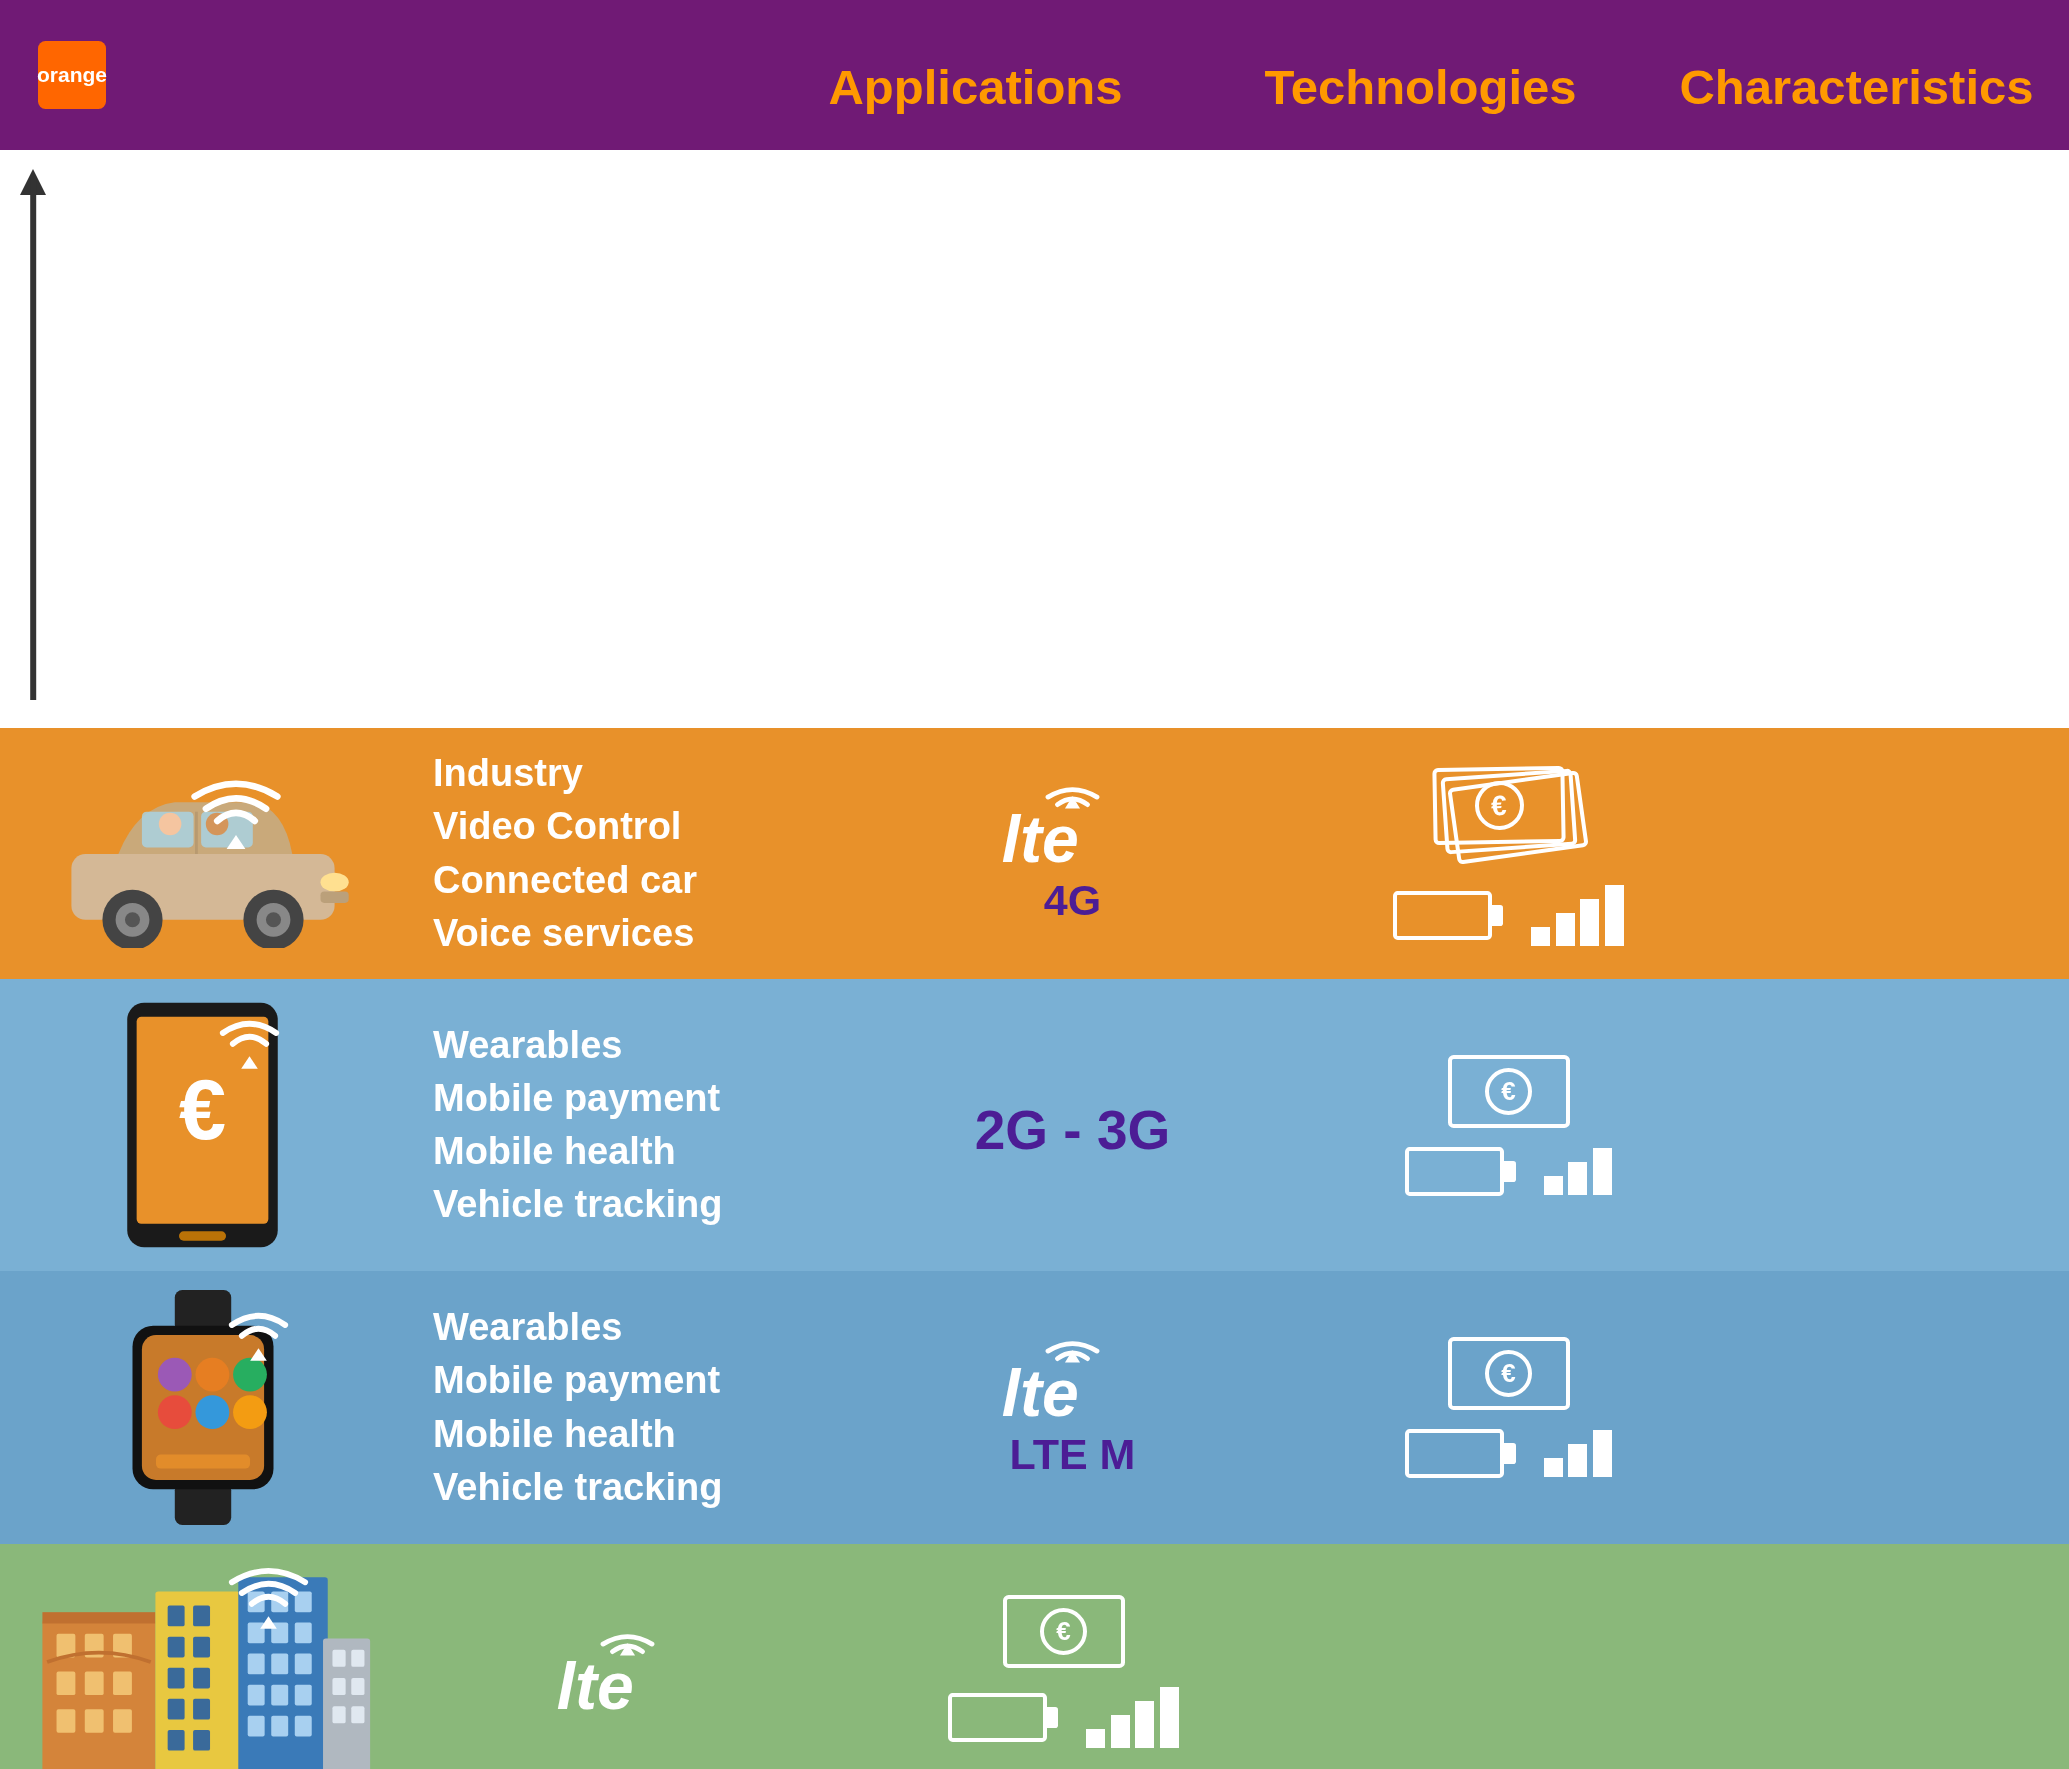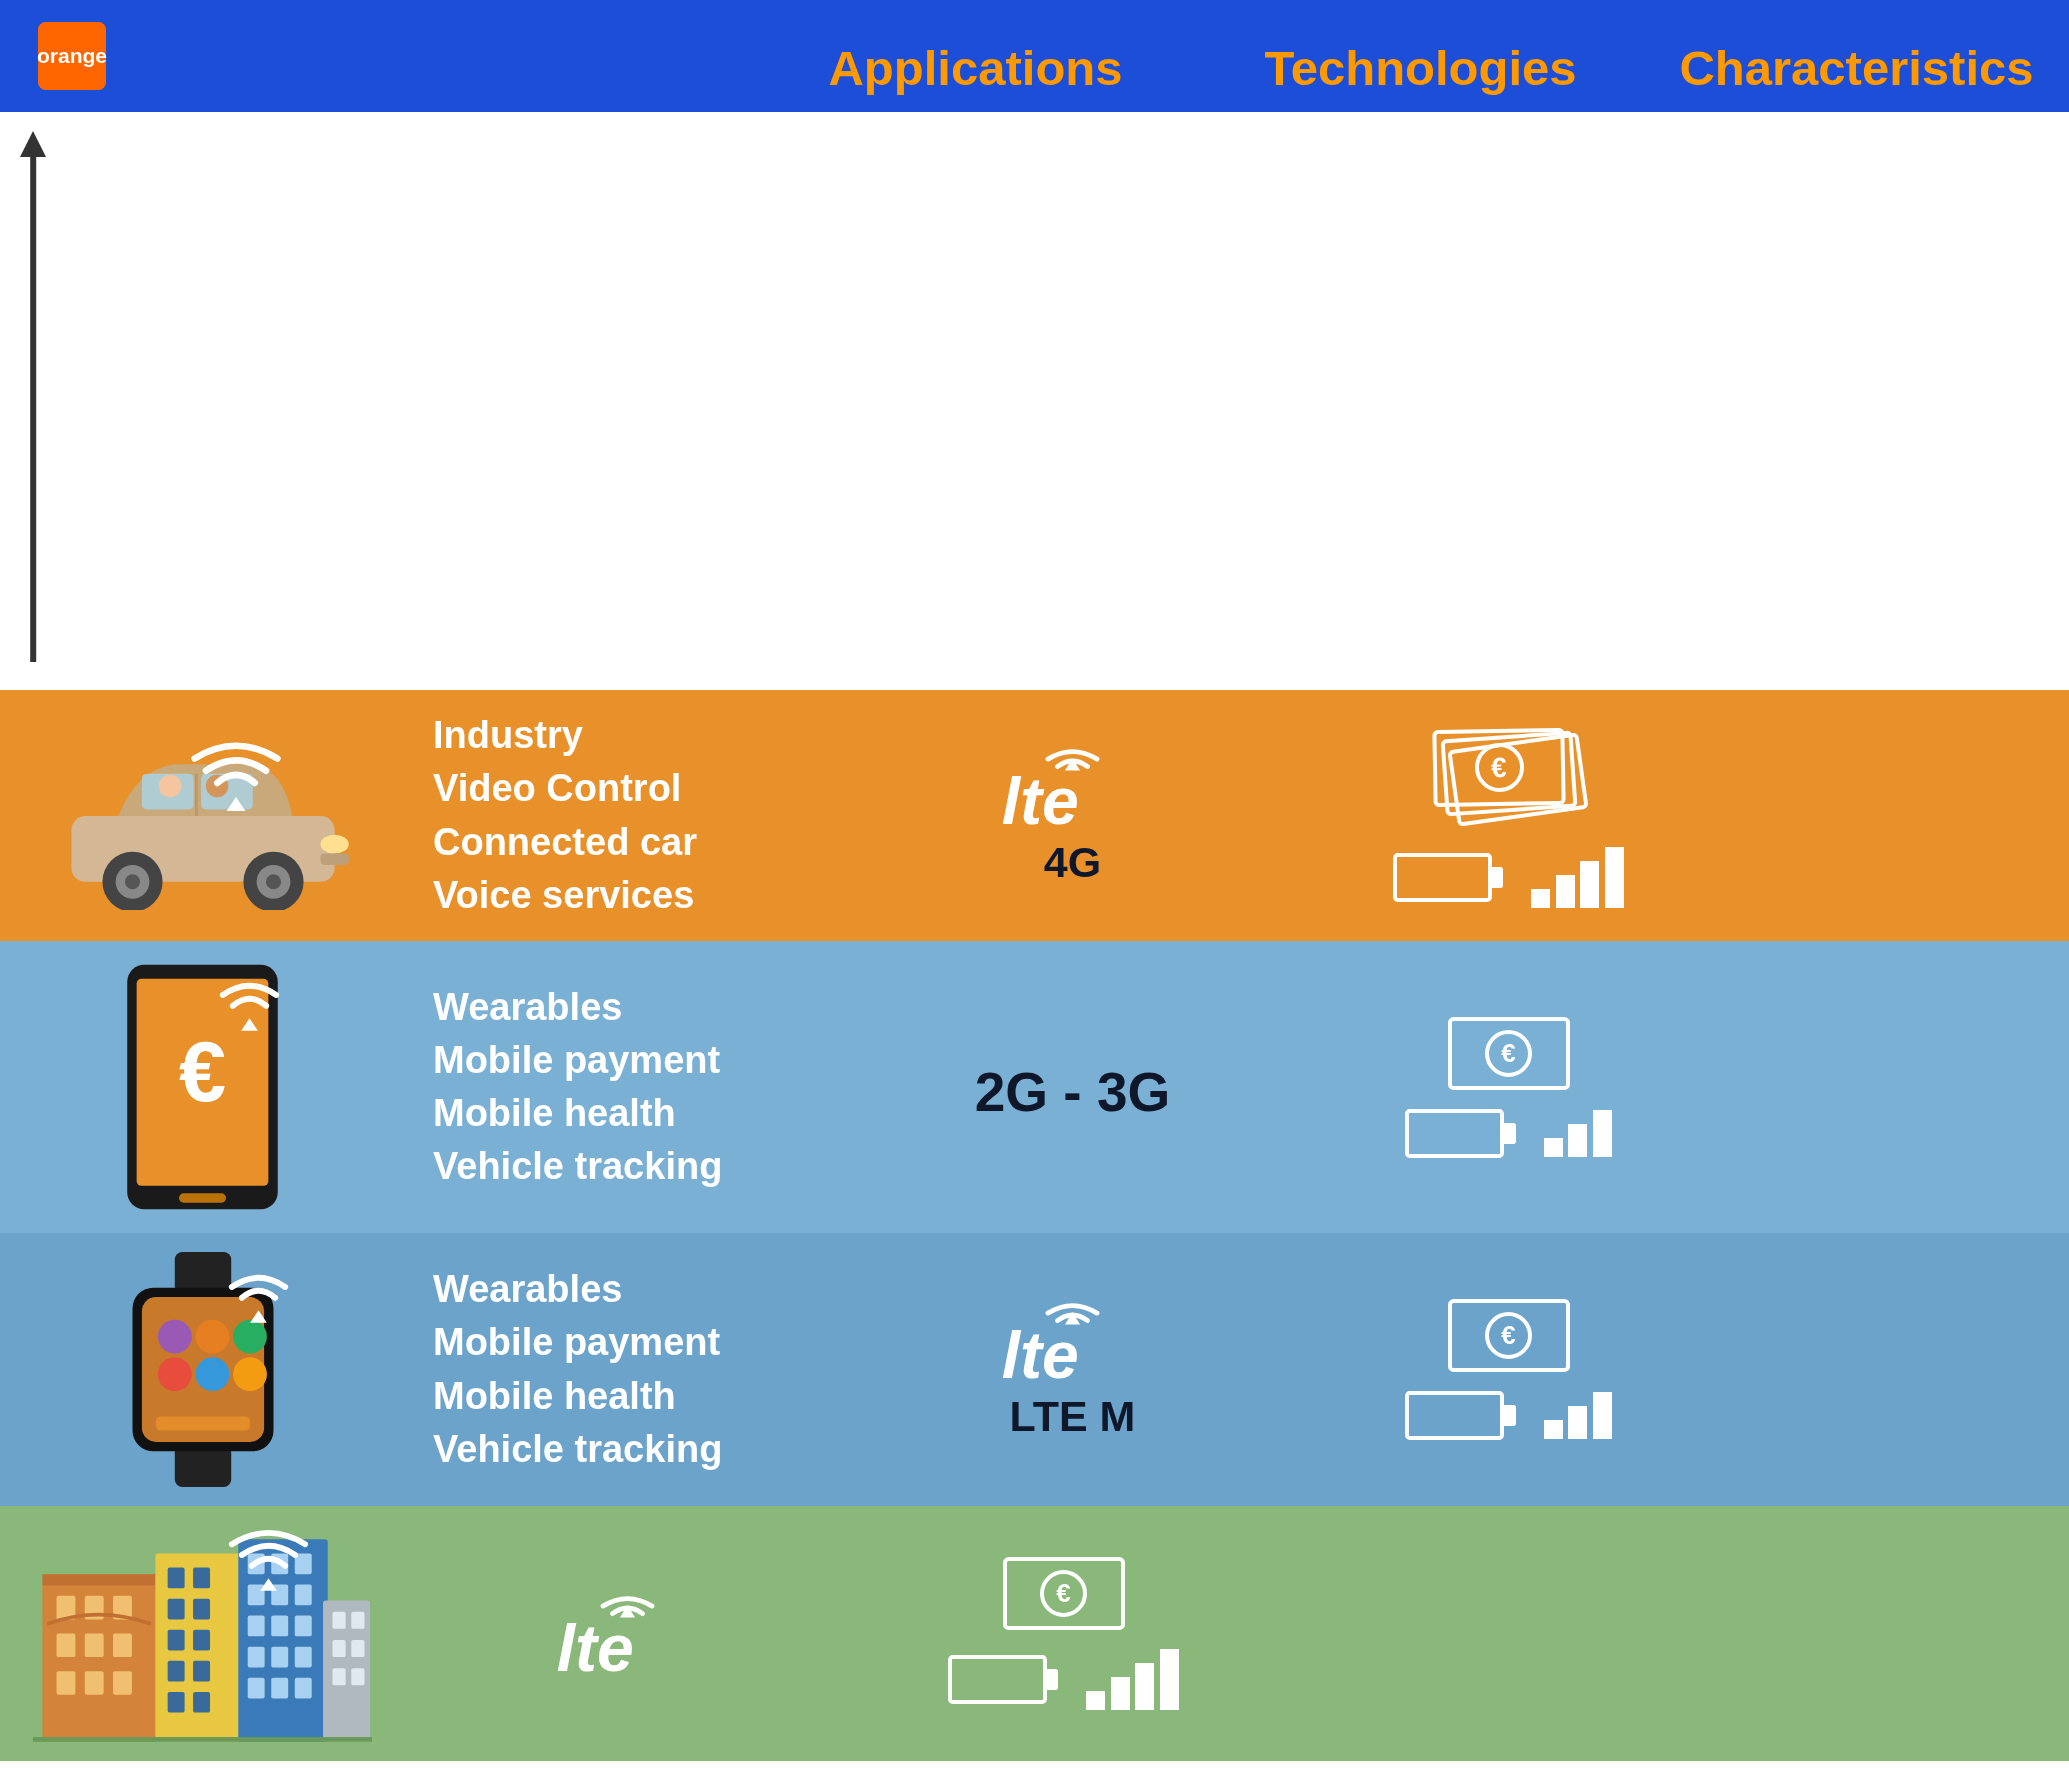--- a/index.html
+++ b/index.html
@@ -6,22 +6,22 @@
     body {
       width: 2070px;
       height: 1769px;
       font-family: Arial, Helvetica, sans-serif;
       background: #fff;
       overflow: hidden;
     }
 
     
     .header {
-      background: #1d4ed8;
-      height: 112px;
+      background: #701a75;
+      height: 150px;
       display: flex;
       align-items: center;
       padding: 0 38px;
       position: relative;
     }
     .orange-logo {
       width: 68px;
       height: 68px;
       background: #f60;
       border-radius: 7.5px;
@@ -144,21 +144,21 @@
       width: 445px;
       display: flex;
       flex-direction: column;
       align-items: center;
       justify-content: center;
       padding: 19px;
     }
     .tech-label {
       font-size: 43px;
       font-weight: bold;
-      color: #0f172a;
+      color: #4c1d95;
       text-align: center;
       margin-top: 9.4px;
     }
 
     
     .characteristics-col {
       width: 427px;
       display: flex;
       flex-direction: column;
       align-items: center;

